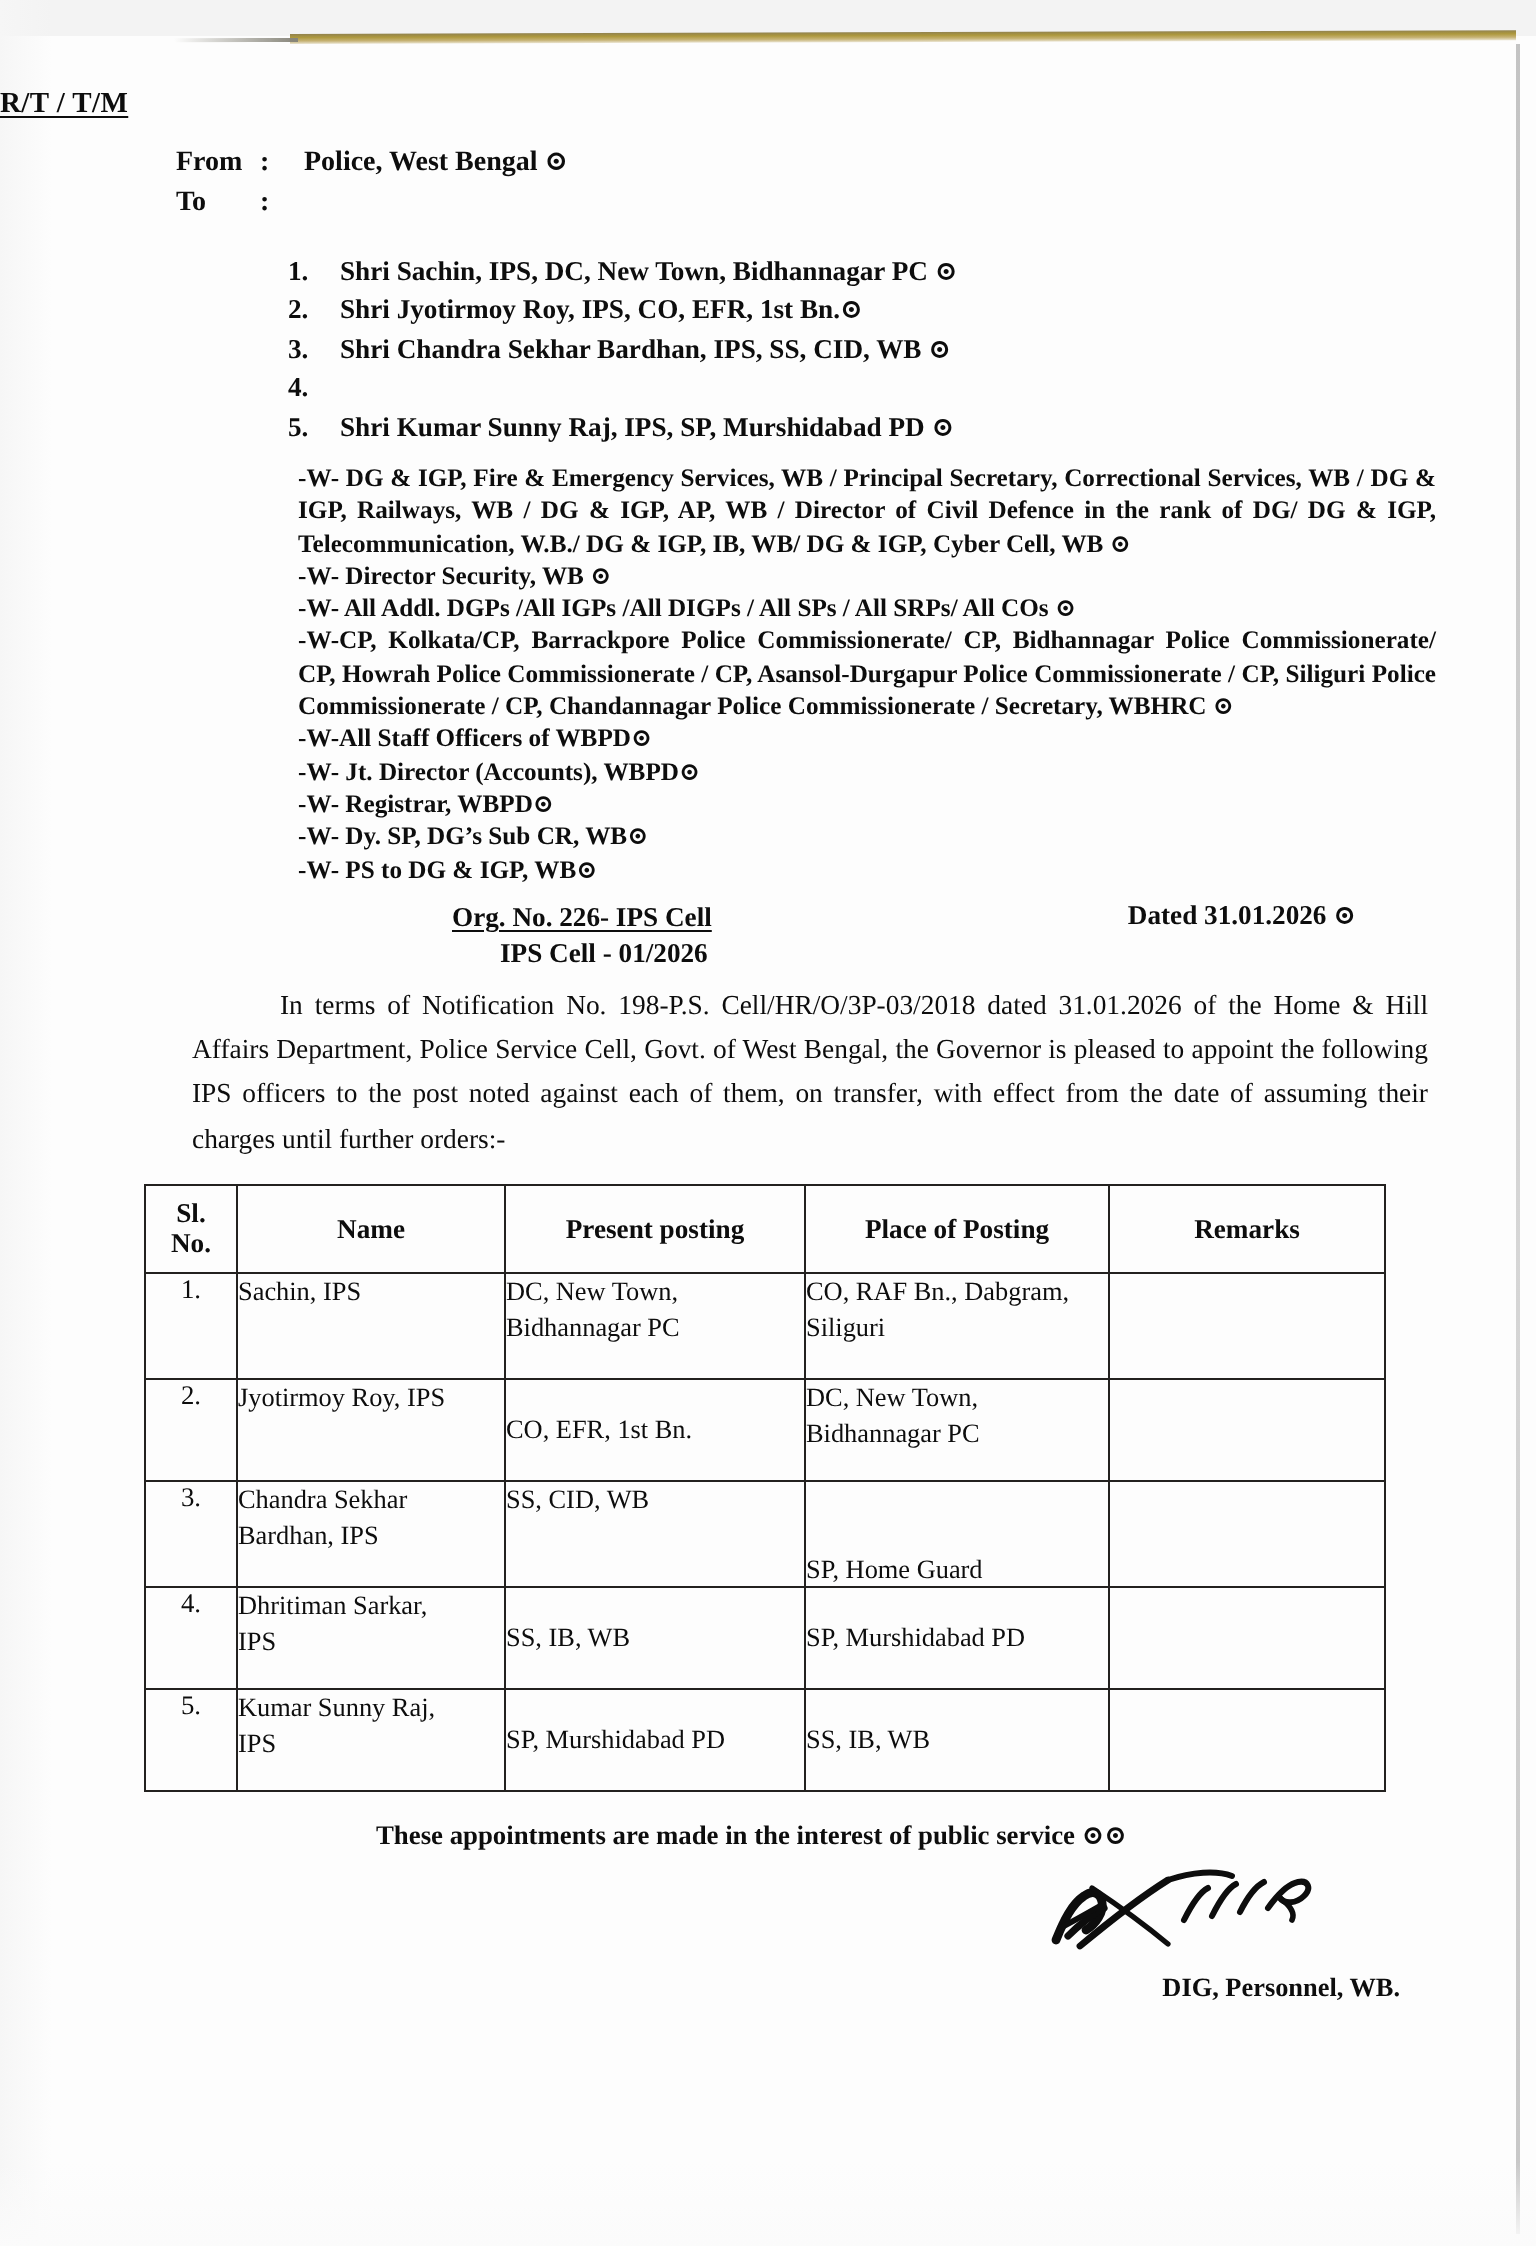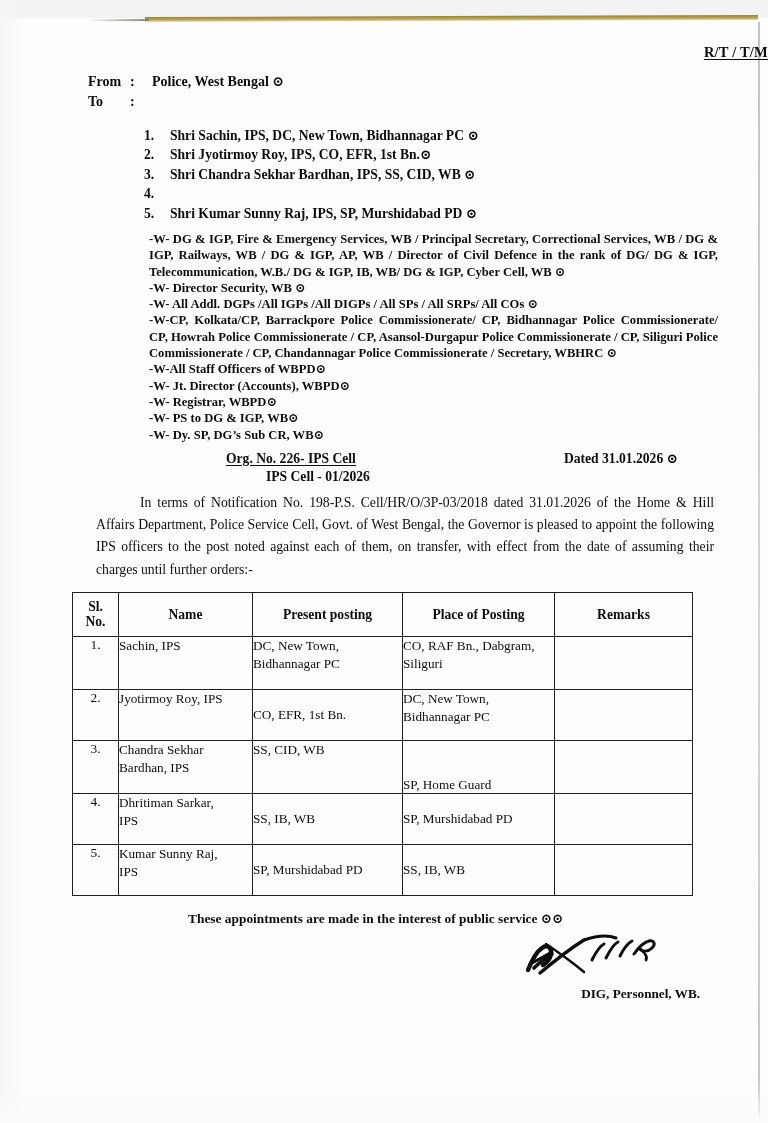--- a/index.html
+++ b/index.html
@@ -70,21 +70,21 @@
     position: absolute;
     top: 0; left: 0;
     width: 768px;
     height: 1123px;
   }
 
   .doc-heading {
     position: absolute;
     top: 44px;
     left: 0; right: 0;
-    text-align: right;
+    text-align: left;
     font-weight: bold;
     font-size: 14.5px;
     letter-spacing: .2px;
   }
   .doc-heading span { text-decoration: underline; text-underline-offset: 2px; }
 
   
   .fromto {
     position: absolute;
     top: 72px;
@@ -134,21 +134,21 @@
     height: 40px;
   }
   .org-left {
     position: absolute;
     left: 226px; top: 0;
     font-size: 13.6px;
     font-weight: bold;
     line-height: 18px;
   }
   .org-no { text-decoration: underline; text-underline-offset: 2px; }
-  .org-sub { margin-left: 40px; display: block; font-family: Liberation Serif, serif; }
+  .org-sub { margin-left: 24px; display: block; font-family: Liberation Serif, serif; }
   .org-right {
     position: absolute;
     right: 90px; top: 0;
     font-size: 13.6px;
     font-weight: bold;
   }
 
   
   .body-para {
     position: absolute;
@@ -301,22 +301,22 @@
   </div>
 
   <div class="copyto">
     <div class="copy-item">-W- DG &amp; IGP, Fire &amp; Emergency Services, WB / Principal Secretary, Correctional Services, WB / DG &amp; IGP, Railways, WB / DG &amp; IGP, AP, WB / Director of Civil Defence in the rank of DG/ DG &amp; IGP, Telecommunication, W.B./ DG &amp; IGP, IB, WB/ DG &amp; IGP, Cyber Cell, WB ⊙</div>
     <div class="copy-item single">-W- Director Security, WB ⊙</div>
     <div class="copy-item single">-W- All Addl. DGPs /All IGPs /All DIGPs / All SPs / All SRPs/ All COs ⊙</div>
     <div class="copy-item">-W-CP, Kolkata/CP, Barrackpore Police Commissionerate/ CP, Bidhannagar Police Commissionerate/ CP, Howrah Police Commissionerate / CP, Asansol-Durgapur Police Commissionerate / CP, Siliguri Police Commissionerate / CP, Chandannagar Police Commissionerate / Secretary, WBHRC ⊙</div>
     <div class="copy-item single">-W-All Staff Officers of WBPD⊙</div>
     <div class="copy-item single">-W- Jt. Director (Accounts), WBPD⊙</div>
     <div class="copy-item single">-W- Registrar, WBPD⊙</div>
+    <div class="copy-item single">-W- Dy. SP, DG’s Sub CR, WB⊙</div>
     <div class="copy-item single">-W- PS to DG &amp; IGP, WB⊙</div>
-    <div class="copy-item single">-W- Dy. SP, DG’s Sub CR, WB⊙</div>
   </div>
 
   <div class="orgline">
     <div class="org-left">
       <span class="org-no">Org. No.   226- IPS Cell</span>
       <span class="org-sub">IPS Cell - 01/2026</span>
     </div>
     <div class="org-right">Dated 31.01.2026 ⊙</div>
   </div>
 

